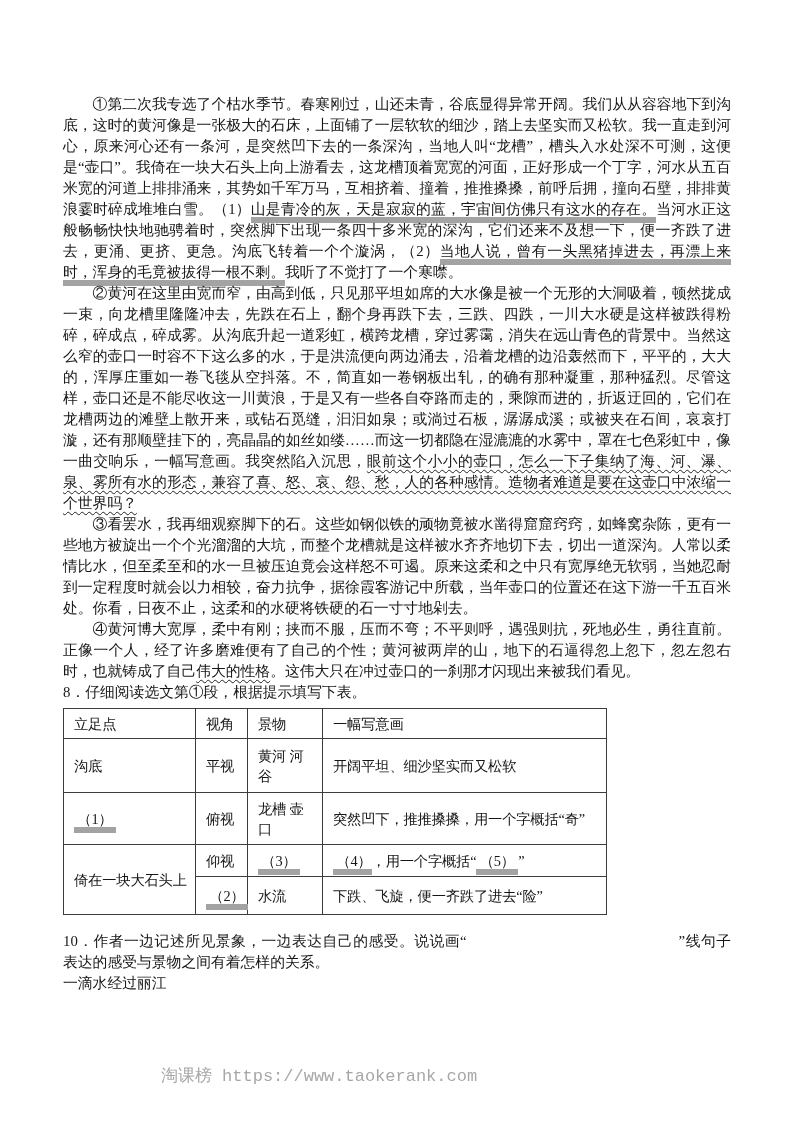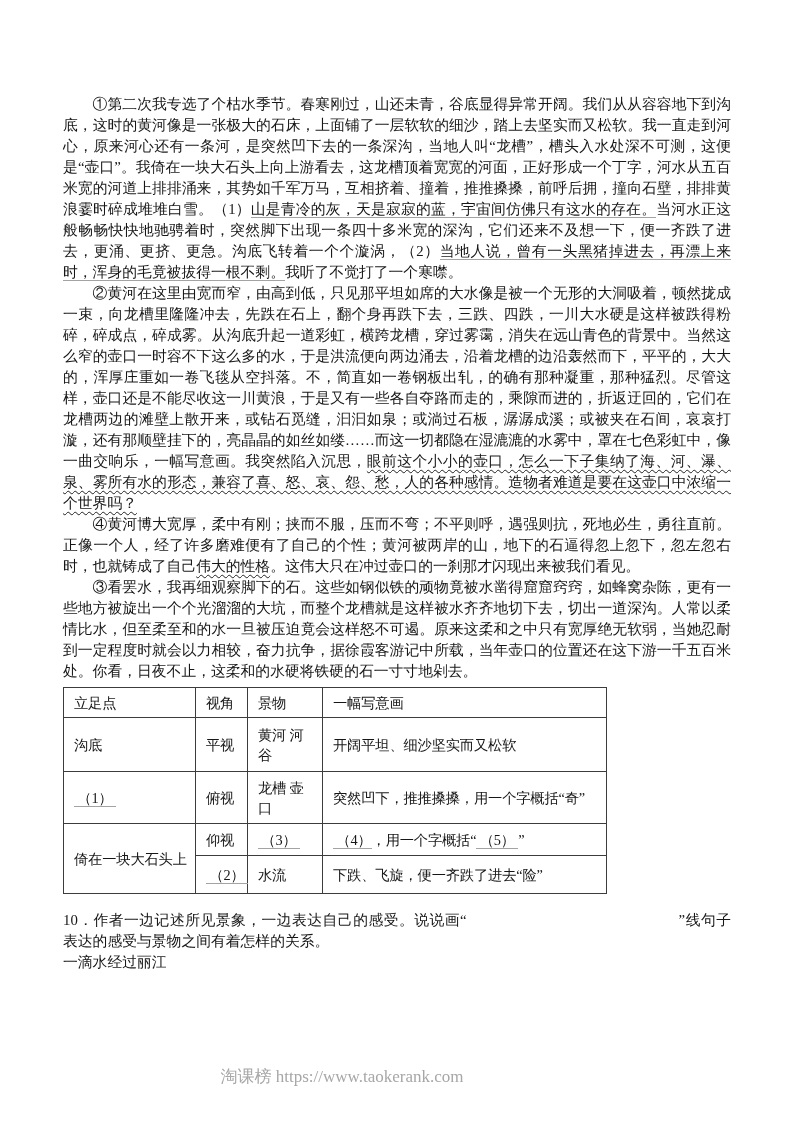--- a/index.html
+++ b/index.html
@@ -21,21 +21,21 @@
   }
   .doc p{
     margin:0;
     font-size:14.8px;
     line-height:21px;
     text-align:justify;
     text-indent:2em;
   }
   .q{text-indent:0 !important;}
   .u-line{
-    border-bottom:1px solid #a3a3a3;
+    border-bottom:6px solid #a3a3a3;
   }
   .u-wavy{
     text-decoration-line:underline;
     text-decoration-style:wavy;
     text-decoration-color:#222;
     text-decoration-thickness:1px;
     text-underline-offset:3px;
   }
   .blank-wrap{
     display:inline-block;
@@ -72,39 +72,39 @@
     text-align:center;
     text-indent:0 !important;
   }
   .footer{
     position:absolute;
     top:1066px;
     left:0;
     width:638px;
     text-align:center;
     color:#a7a7a7;
-    font-family:Liberation Serif, serif;
+    font-family:Liberation Mono, monospace;
     font-size:17px;
     line-height:22px;
-    margin-left:23px;
   }
 </style>
 </head>
 <body>
 
 <div class="page">
   <div class="doc">
 
     <div id="passage">
         <p><span>①第二次我专选了个枯水季节。春寒刚过，山还未青，谷底显得异常开阔。我们从从容容地下到沟底，这时的黄河像是一张极大的石床，上面铺了一层软软的细沙，踏上去坚实而又松软。我一直走到河心，原来河心还有一条河，是突然凹下去的一条深沟，当地人叫“龙槽”，槽头入水处深不可测，这便是“壶口”。我倚在一块大石头上向上游看去，这龙槽顶着宽宽的河面，正好形成一个丁字，河水从五百米宽的河道上排排涌来，其势如千军万马，互相挤着、撞着，推推搡搡，前呼后拥，撞向石壁，排排黄浪霎时碎成堆堆白雪。（1）</span><span class="u-line">山是青冷的灰，天是寂寂的蓝，宇宙间仿佛只有这水的存在。</span><span>当河水正这般畅畅快快地驰骋着时，突然脚下出现一条四十多米宽的深沟，它们还来不及想一下，便一齐跌了进去，更涌、更挤、更急。沟底飞转着一个个漩涡，（2）</span><span class="u-line">当地人说，曾有一头黑猪掉进去，再漂上来时，浑身的毛竟被拔得一根不剩。</span><span>我听了不觉打了一个寒噤。</span></p>
         <p><span>②黄河在这里由宽而窄，由高到低，只见那平坦如席的大水像是被一个无形的大洞吸着，顿然拢成一束，向龙槽里隆隆冲去，先跌在石上，翻个身再跌下去，三跌、四跌，一川大水硬是这样被跌得粉碎，碎成点，碎成雾。从沟底升起一道彩虹，横跨龙槽，穿过雾霭，消失在远山青色的背景中。当然这么窄的壶口一时容不下这么多的水，于是洪流便向两边涌去，沿着龙槽的边沿轰然而下，平平的，大大的，浑厚庄重如一卷飞毯从空抖落。不，简直如一卷钢板出轧，的确有那种凝重，那种猛烈。尽管这样，壶口还是不能尽收这一川黄浪，于是又有一些各自夺路而走的，乘隙而进的，折返迂回的，它们在龙槽两边的滩壁上散开来，或钻石觅缝，汩汩如泉；或淌过石板，潺潺成溪；或被夹在石间，哀哀打漩，还有那顺壁挂下的，亮晶晶的如丝如缕……而这一切都隐在湿漉漉的水雾中，罩在七色彩虹中，像一曲交响乐，一幅写意画。我突然陷入沉思，</span><span class="u-wavy">眼前这个小小的壶口，怎么一下子集纳了海、河、瀑、泉、雾所有水的形态，兼容了喜、怒、哀、怨、愁，人的各种感情。造物者难道是要在这壶口中浓缩一个世界吗？</span></p>
+        <p><span>③看罢水，我再细观察脚下的石。这些如钢似铁的顽物竟被水凿得窟窟窍窍，如蜂窝杂陈，更有一些地方被旋出一个个光溜溜的大坑，而整个龙槽就是这样被水齐齐地切下去，切出一道深沟。人常以柔情比水，但至柔至和的水一旦被压迫竟会这样怒不可遏。原来这柔和之中只有宽厚绝无软弱，当她忍耐到一定程度时就会以力相较，奋力抗争，据徐霞客游记中所载，当年壶口的位置还在这下游一千五百米处。你看，日夜不止，这柔和的水硬将铁硬的石一寸寸地剁去。</span></p>
         <p><span>④黄河博大宽厚，柔中有刚；挟而不服，压而不弯；不平则呼，遇强则抗，死地必生，勇往直前。正像一个人，经了许多磨难便有了自己的个性；黄河被两岸的山，地下的石逼得忽上忽下，忽左忽右时，也就铸成了自己</span><span class="u-wavy">伟大的性格</span><span>。这伟大只在冲过壶口的一刹那才闪现出来被我们看见。</span></p>
-        <p><span>③看罢水，我再细观察脚下的石。这些如钢似铁的顽物竟被水凿得窟窟窍窍，如蜂窝杂陈，更有一些地方被旋出一个个光溜溜的大坑，而整个龙槽就是这样被水齐齐地切下去，切出一道深沟。人常以柔情比水，但至柔至和的水一旦被压迫竟会这样怒不可遏。原来这柔和之中只有宽厚绝无软弱，当她忍耐到一定程度时就会以力相较，奋力抗争，据徐霞客游记中所载，当年壶口的位置还在这下游一千五百米处。你看，日夜不止，这柔和的水硬将铁硬的石一寸寸地剁去。</span></p>
       </div>
 
+    <p class="q">8．仔细阅读选文第①段，根据提示填写下表。</p>
 
     <table class="qtable">
       <colgroup>
         <col style="width:132px">
           <col style="width:52px">
           <col style="width:75px">
           <col style="width:284px">
       </colgroup>
       <tbody>
         <tr class="rh0">

